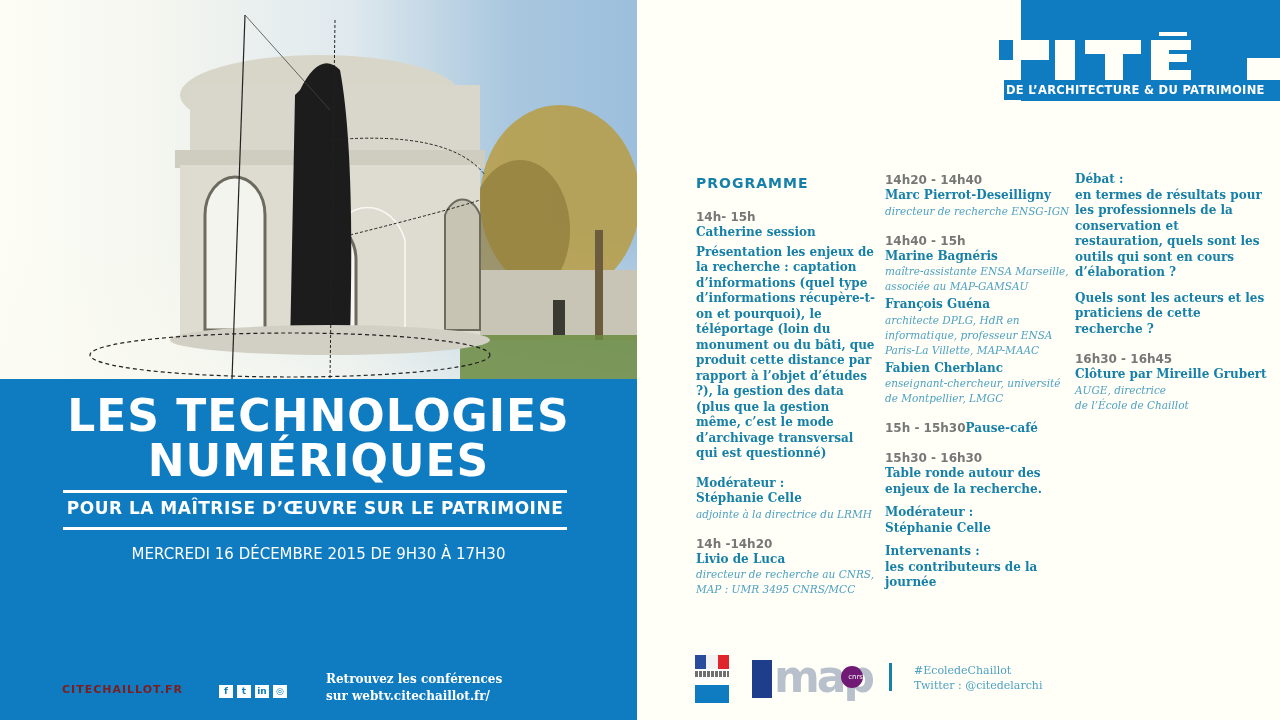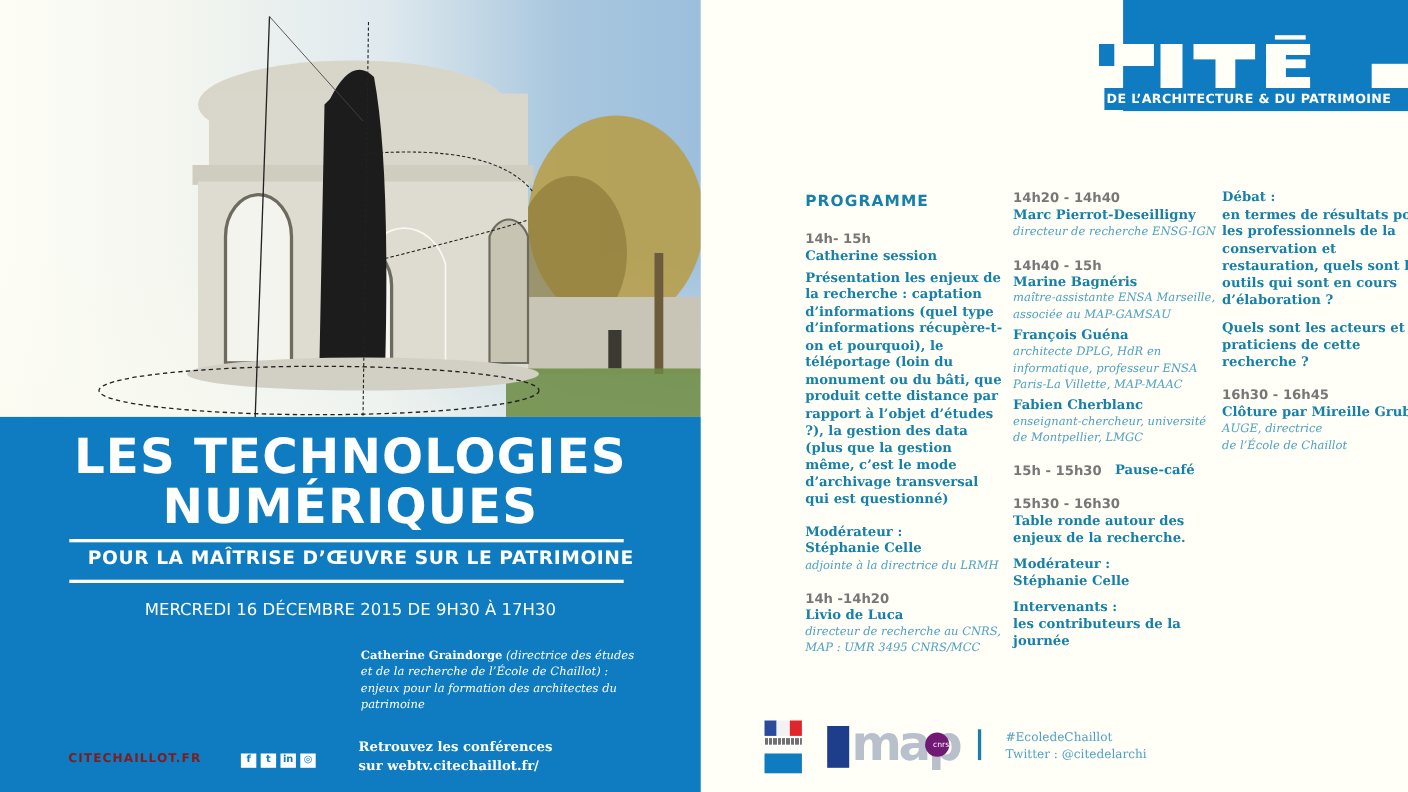--- a/index.html
+++ b/index.html
@@ -12,21 +12,21 @@
            background: linear-gradient(90deg, #fdfdf6 0%, #f4f6ef 25%, #dfe9ee 55%, #a9c7de 80%, #9cbfdd 100%); }
   .photo .sky { position: absolute; left: 0; top: 0; width: 100%; height: 100%;
            background: linear-gradient(180deg, rgba(255,255,255,0) 0%, rgba(255,255,255,0) 60%, rgba(250,250,240,0.6) 100%); }
   .blue { position: absolute; left: 0; top: 379px; width: 637px; height: 341px; background: #0f7bc0; color: #fff; }
 
   .title { position: absolute; left: 0; width: 637px; text-align: center; font-family: "DejaVu Sans", sans-serif;
            font-weight: bold; font-size: 44px; line-height: 48px; color: #fff; letter-spacing: 1px; }
   .title.l1 { top: 392px; }
   .title.l2 { top: 437px; }
   .hr { position: absolute; left: 63px; width: 504px; height: 3px; background: #fff; }
-  .subtitle { position: absolute; top: 498px; left: 76px; width: 504px; text-align: center;
+  .subtitle { position: absolute; top: 498px; left: 63px; width: 504px; text-align: center;
               font-family: "DejaVu Sans", sans-serif; font-weight: bold; font-size: 17px; color: #fff; letter-spacing: 0.5px; }
   .date { position: absolute; top: 545px; left: 0; width: 637px; text-align: center;
           font-family: "DejaVu Sans", sans-serif; font-weight: normal; font-size: 15px; color: #fff; }
   .speaker { position: absolute; font-size: 10.5px; line-height: 15px; color: #fff; }
   .speaker b { font-weight: bold; font-style: normal; }
   .speaker i { font-style: italic; }
   .sp1 { left: 62px; top: 589px; width: 260px; }
   .sp2 { left: 328px; top: 589px; width: 250px; }
   .site { position: absolute; left: 62px; top: 683px; font-family: "DejaVu Sans", sans-serif; font-weight: bold;
           font-size: 11px; color: #7f1d1d; letter-spacing: 1px; }
@@ -36,32 +36,32 @@
   .webtv { position: absolute; left: 326px; top: 671px; font-weight: bold; font-size: 12px; line-height: 17px; color: #fff; }
 
   
   .logo { position: absolute; left: 999px; top: 0; width: 281px; height: 101px; }
   .logo .box { position: absolute; left: 22px; top: 0; width: 259px; height: 101px; background: #0f7bc0; }
   .logo .word { position: absolute; left: 0; top: 30px; width: 281px; height: 50px; }
   .logo .tag { position: absolute; left: 5px; top: 80px; width: 278px; height: 20px; background: #0f7bc0; color: #fff;
                font-family: "DejaVu Sans", sans-serif; font-weight: bold; font-size: 11.5px; line-height: 20px;
                letter-spacing: 0.3px; text-align: left; padding-left: 2px; white-space: nowrap; }
 
-  .col { position: absolute; top: 172px; color: #1780a9; margin-left: 36px; }
+  .col { position: absolute; top: 172px; color: #1780a9; }
   .c1 { left: 696px; width: 180px; }
   .c2 { left: 885px; width: 185px; }
   .c3 { left: 1075px; width: 195px; }
   .prog { font-family: "DejaVu Sans", sans-serif; font-weight: bold; font-size: 14px; letter-spacing: 1px; color: #1780a9; margin-top: 3px; margin-bottom: 18px; }
   .time { font-family: "DejaVu Sans", sans-serif; font-weight: bold; font-size: 12px; line-height: 16px; color: #777; }
   .t { font-weight: bold; font-size: 12px; line-height: 15.5px; color: #1780a9; }
   .n { font-weight: bold; font-size: 12px; line-height: 15.5px; color: #1780a9; }
   .r { font-style: italic; font-size: 10.5px; line-height: 15px; color: #4fa1c2; }
   .gap { height: 8px; }
   .gap2 { height: 14px; }
-  .inline { display: flex; gap: 12px; align-items: center; }
+  .inline { display: flex; gap: 0; align-items: flex-end; }
 
   .footer-logos { position: absolute; left: 695px; top: 655px; }
   .rf1 { position: absolute; left: 0; top: 0; width: 34px; height: 26px; background: #fff; }
   .rf1 .bb { position: absolute; left: 0; top: 0; width: 11px; height: 14px; background: #2a4b9b; }
   .rf1 .ww { position: absolute; left: 11px; top: 0; width: 12px; height: 14px; background: #f2f2f2; }
   .rf1 .rr { position: absolute; left: 23px; top: 0; width: 11px; height: 14px; background: #e1252d; }
   .rf1 .tx { position: absolute; left: 0; top: 16px; width: 34px; height: 6px; background: repeating-linear-gradient(90deg,#333 0 3px,#fff 3px 4px); opacity: 0.7; }
   .rf2 { position: absolute; left: 0; top: 30px; width: 34px; height: 18px; background: #0f7bc0; }
   .map-logo { position: absolute; left: 57px; top: 5px; width: 110px; height: 38px; }
   .map-logo .blk { position: absolute; left: 0; top: 0; width: 20px; height: 38px; background: #1e3d8a; }
@@ -111,24 +111,20 @@
   </div>
 
   <div class="blue"></div>
   <div class="title l1">LES TECHNOLOGIES</div>
   <div class="title l2">NUMÉRIQUES</div>
   <div class="hr" style="top:490px"></div>
   <div class="subtitle">POUR LA MAÎTRISE D’ŒUVRE SUR LE PATRIMOINE</div>
   <div class="hr" style="top:527px"></div>
   <div class="date">MERCREDI 16 DÉCEMBRE 2015 DE 9H30 À 17H30</div>
 
-  <div class="speaker sp2">
-    <b>Catherine Graindorge</b>
-    <i>(directrice des études et de la recherche de l’École de Chaillot) : enjeux pour la formation des architectes du patrimoine</i>
-  </div>
 
   <div class="site">CITECHAILLOT.FR</div>
   <div class="socials">
     <div class="soc">f</div>
     <div class="soc">t</div>
     <div class="soc">in</div>
     <div class="soc">◎</div>
   </div>
   <div class="webtv">
     <div>Retrouvez les conférences</div>

